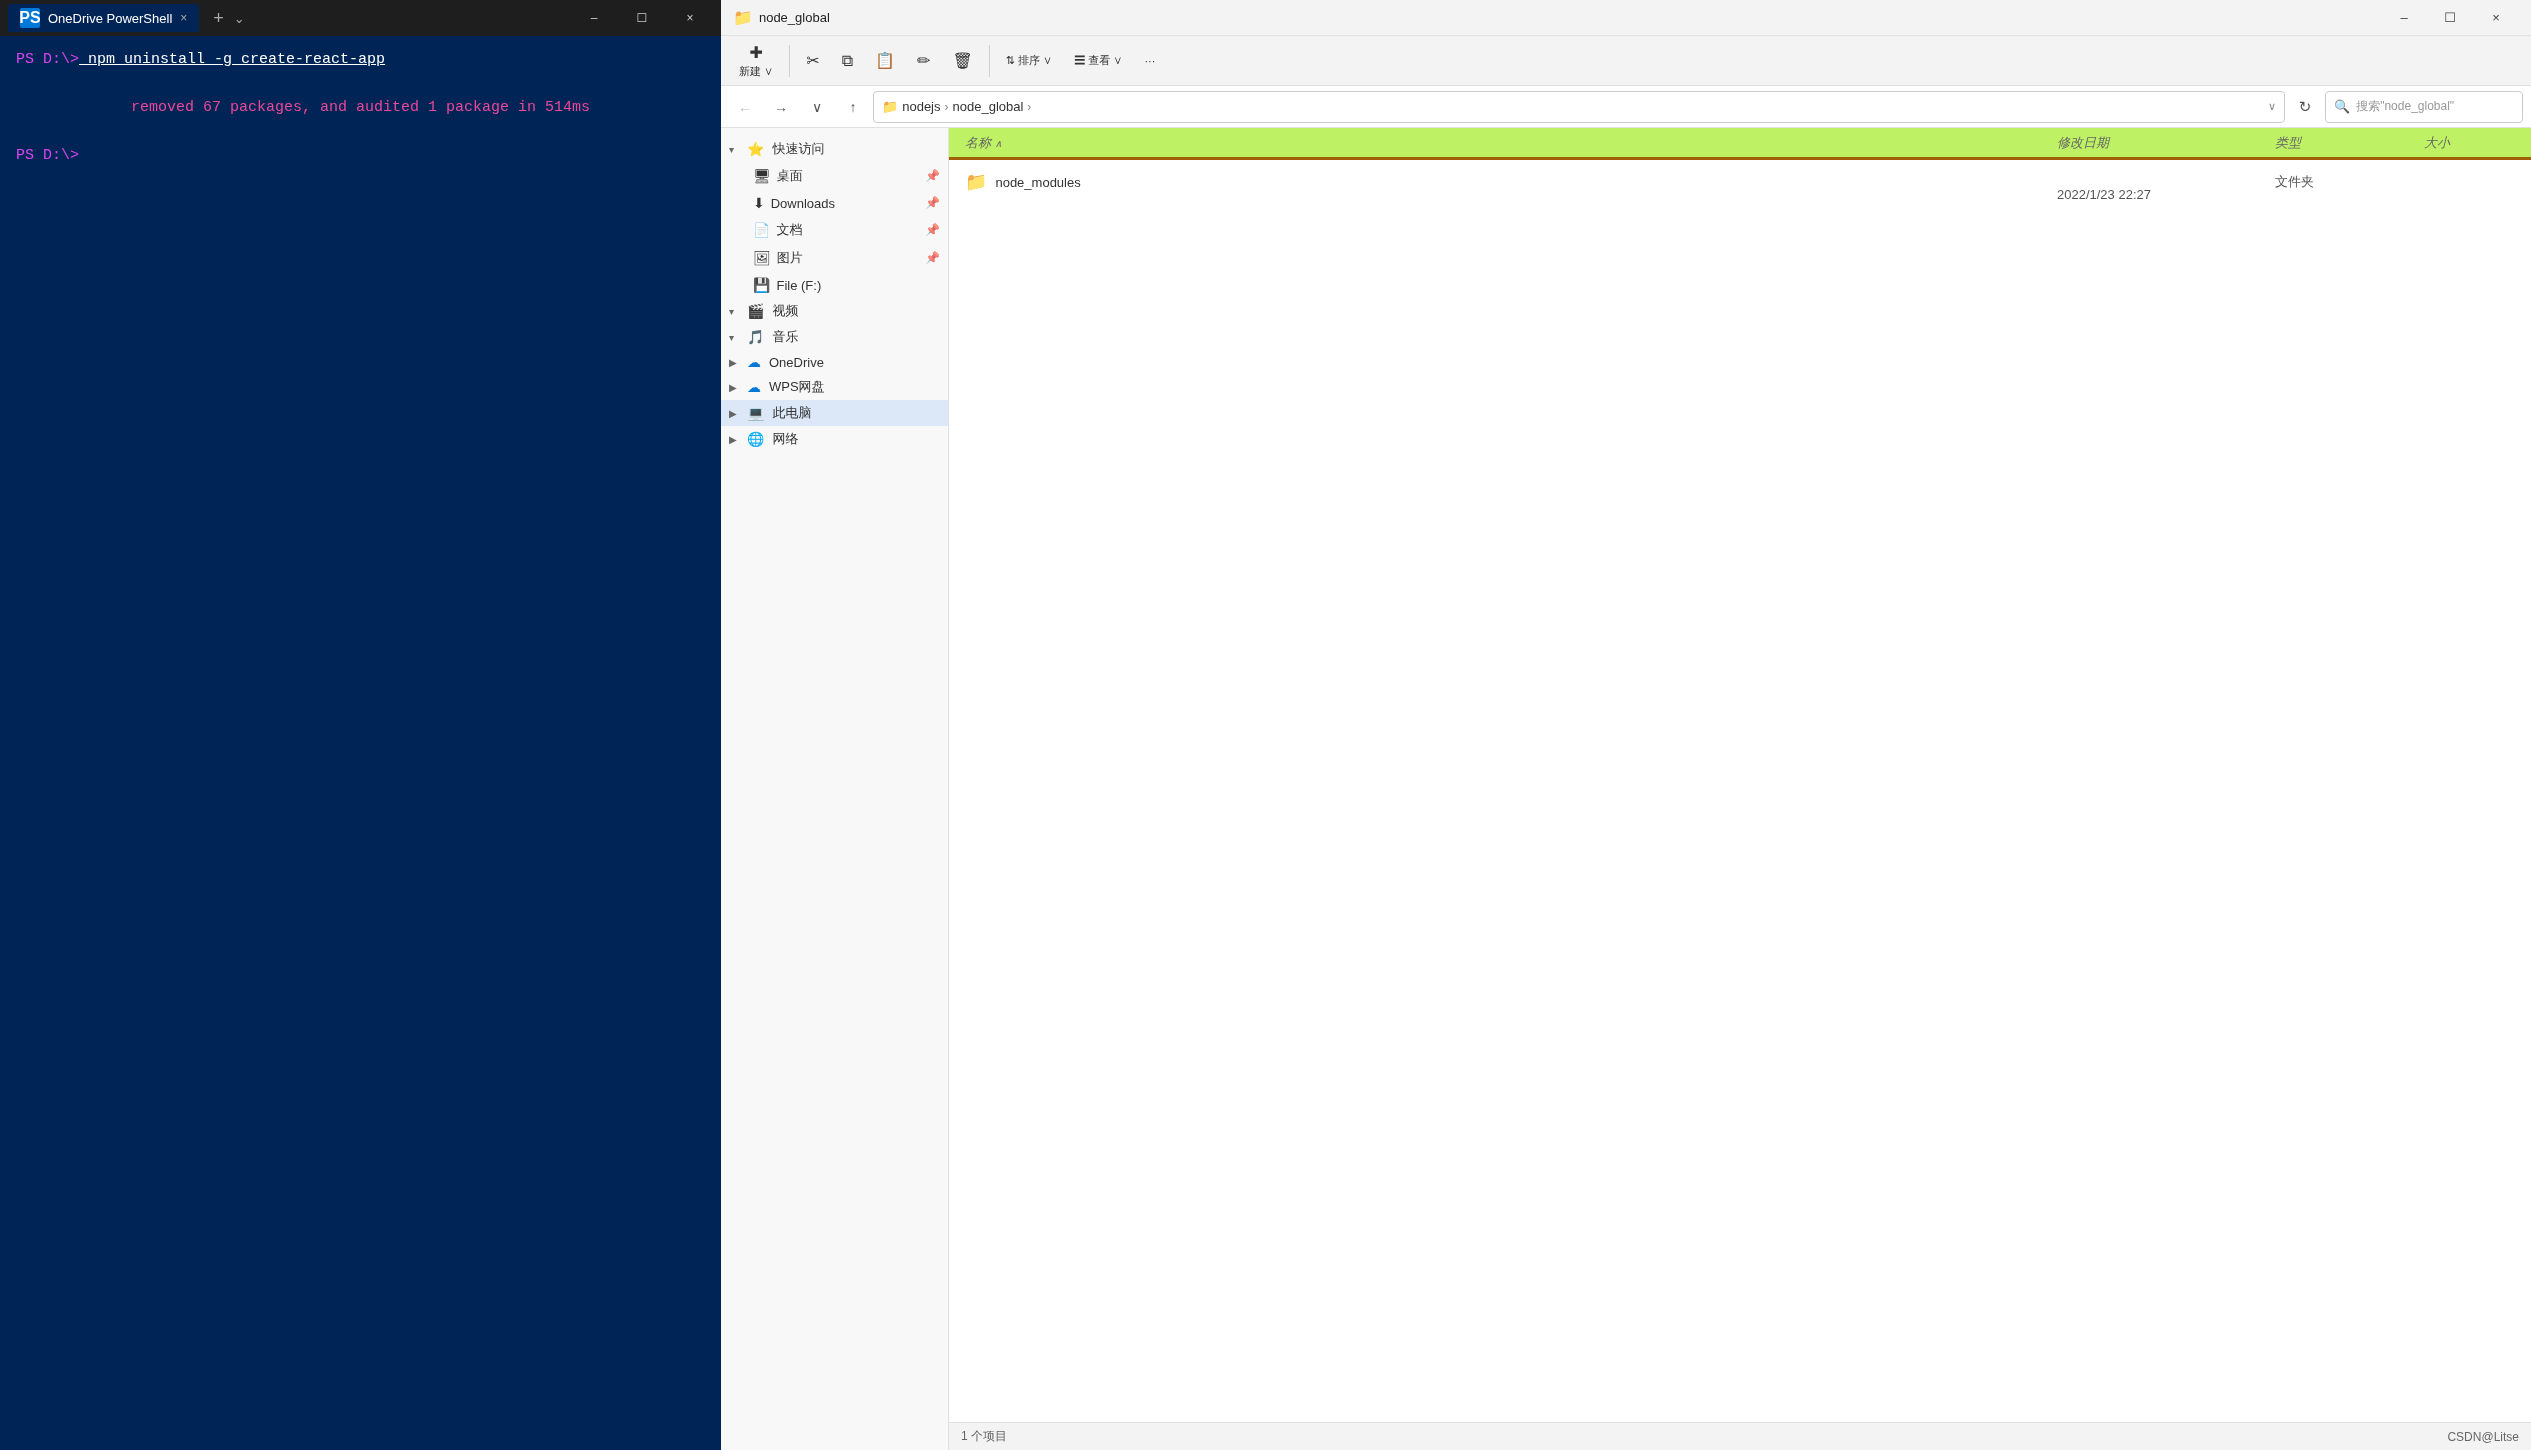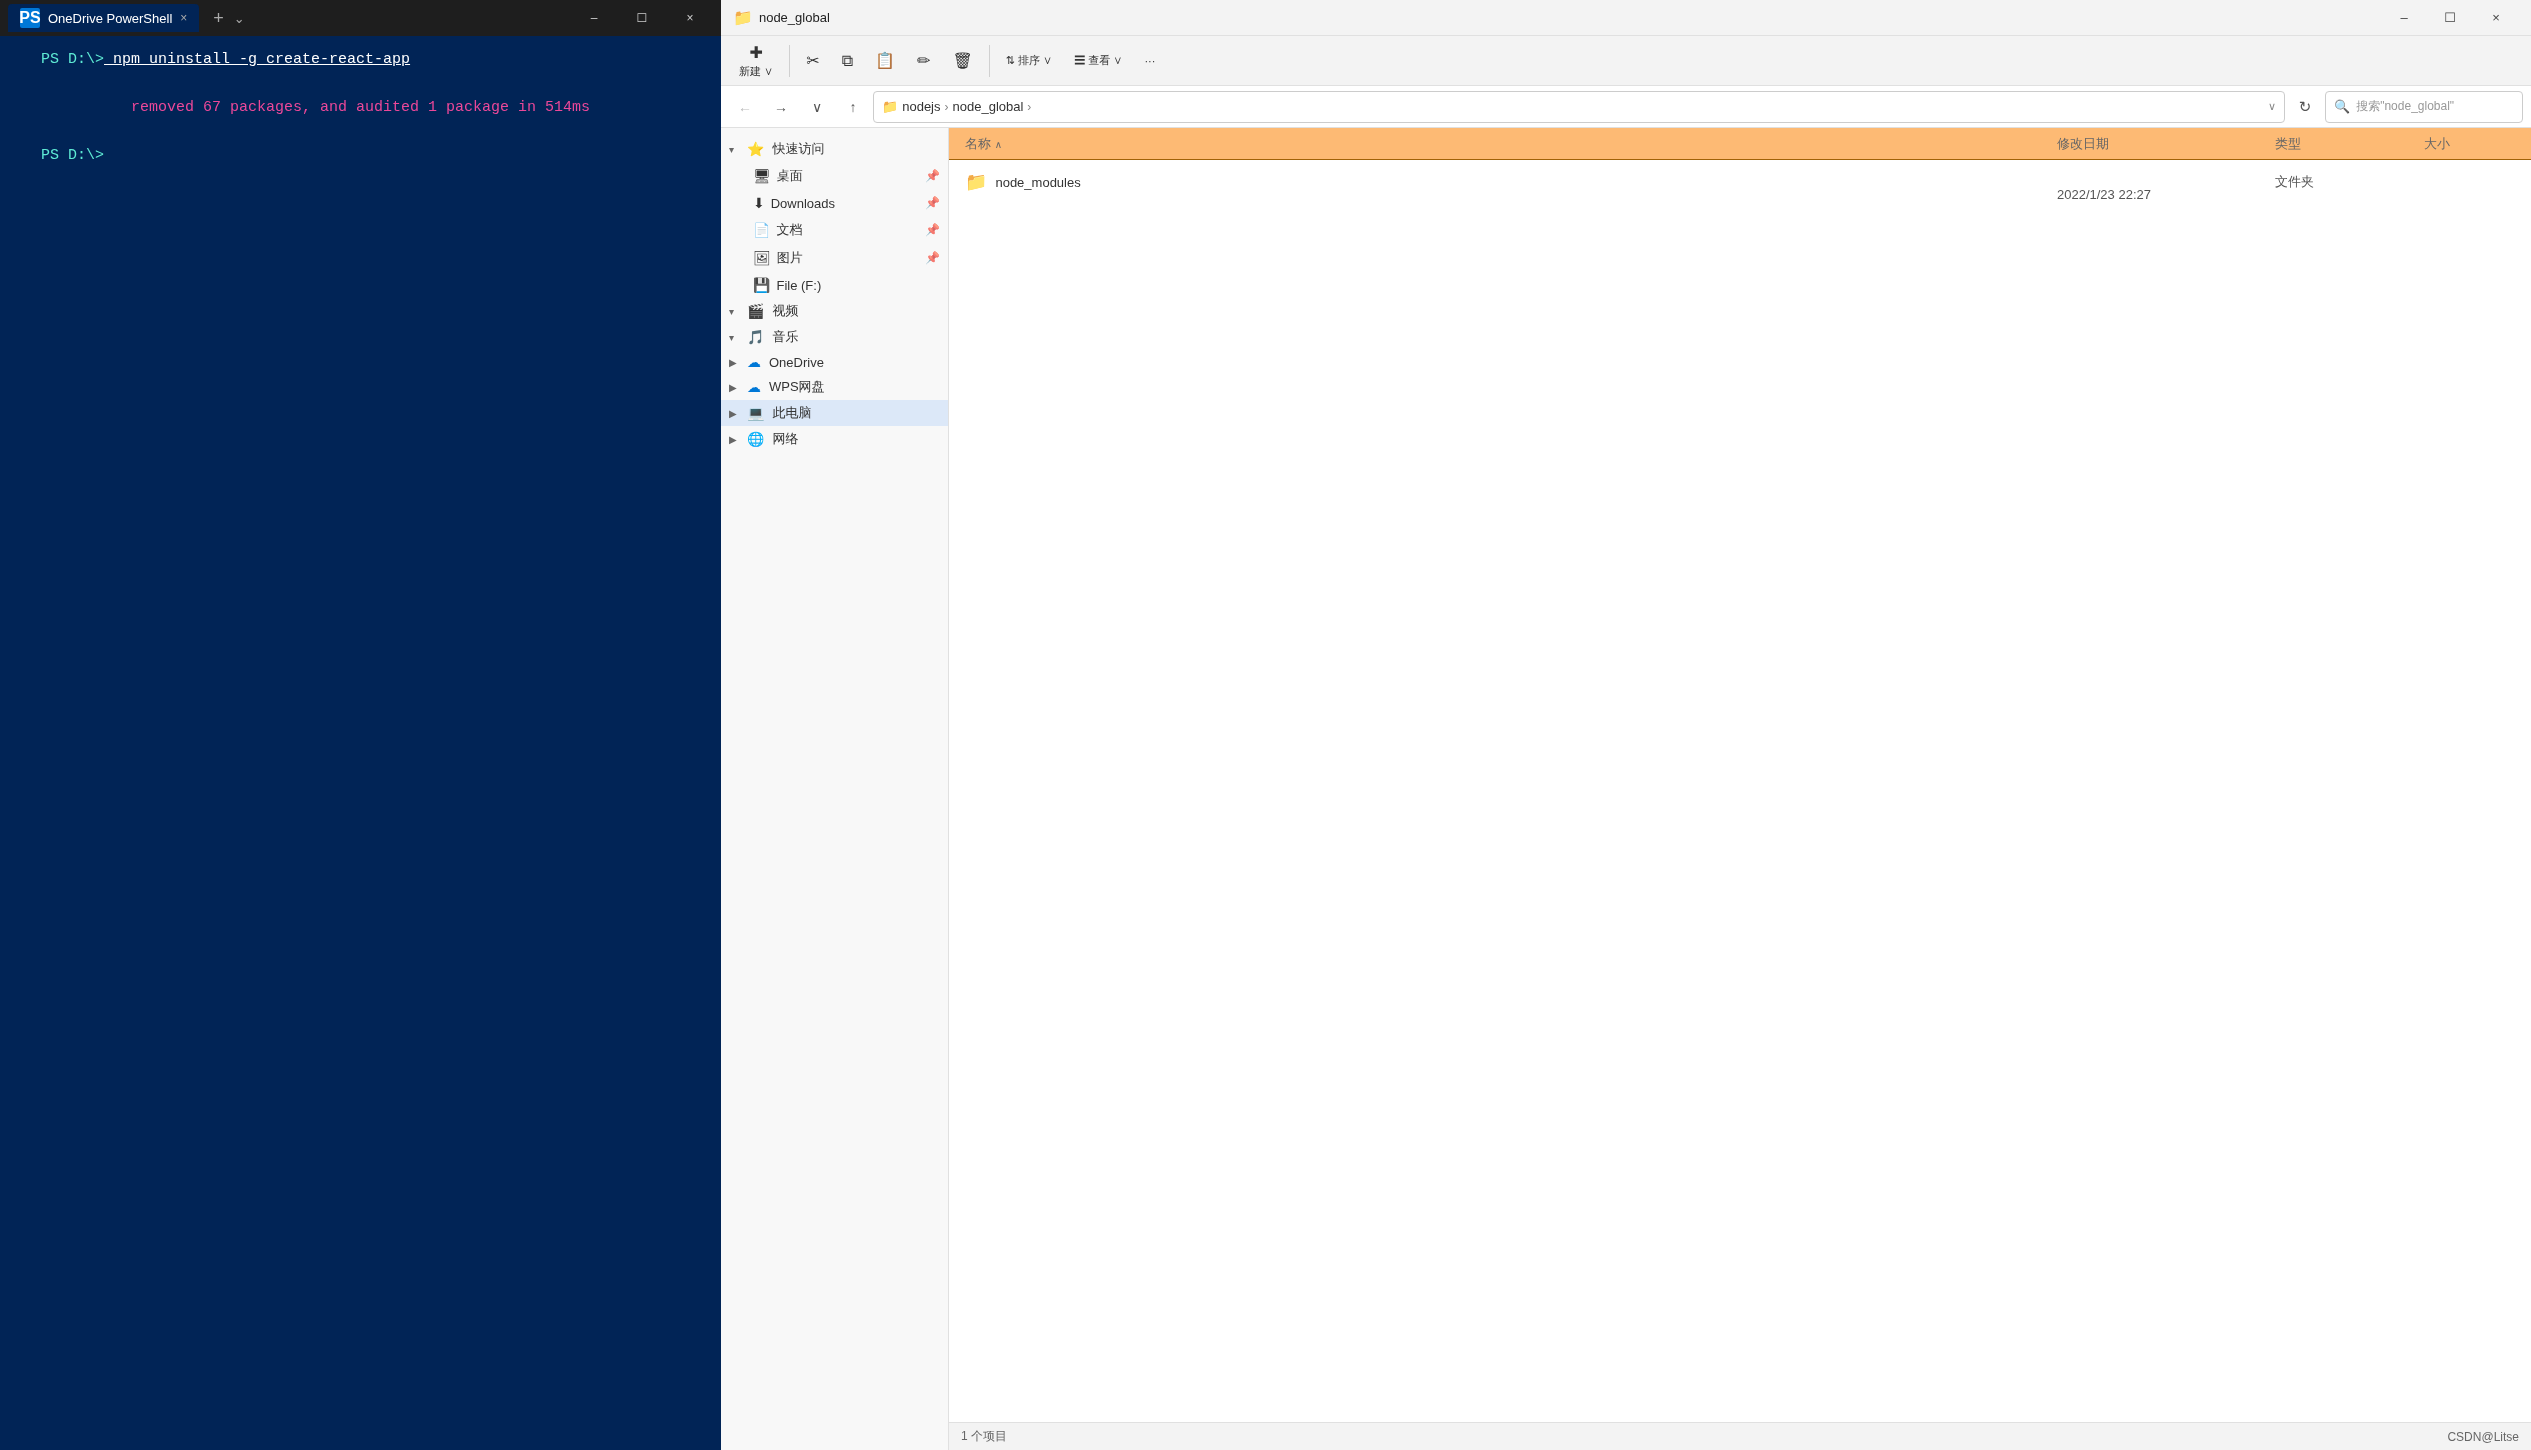--- a/index.html
+++ b/index.html
@@ -51,21 +51,21 @@
       color: #ccc; font-size: 12px; cursor: pointer;
     }
     .ps-content {
       flex: 1;
       padding: 12px 16px;
       font-family: 'Consolas', 'Courier New', monospace;
       font-size: 15px;
       color: #fff;
       line-height: 1.6;
     }
-    .ps-line-prompt { color: #5eead4; margin-left: 25px; }
+    .ps-line-prompt { color: #d946ef; }
     .ps-line-cmd { color: #fff; text-decoration: underline; }
     .ps-line-output { color: #ec4899; text-align: center; }
     .ps-line-highlight { color: #00ff00; }
 
     
     .explorer-panel {
       flex: 1;
       display: flex;
       flex-direction: column;
       background: #fff;
@@ -190,25 +190,25 @@
     }
 
     
     .exp-file-area {
       flex: 1;
       display: flex;
       flex-direction: column;
     }
     .exp-column-header {
       height: 32px;
-      background: #fdba74;
-      display: flex; align-items: center;
-      border-bottom: 1px solid #a16207;
-      padding: 0 8px;
-      font-size: 13px; color: #666;
+      background: #bef264;
+      display: flex; align-items: center;
+      border-bottom: 3px solid #a16207;
+      padding: 0 8px;
+      font-size: 13px; color: #666; font-style: italic;
     }
     .col-name { flex: 1; padding: 0 8px; cursor: pointer; }
     .col-date { width: 218px; cursor: pointer; }
     .col-type { width: 149px; cursor: pointer; }
     .col-size { width: 99px; cursor: pointer; }
     .col-sort-up { font-size: 10px; }
 
     .exp-file-list {
       flex: 1;
       padding: 4px 0;

